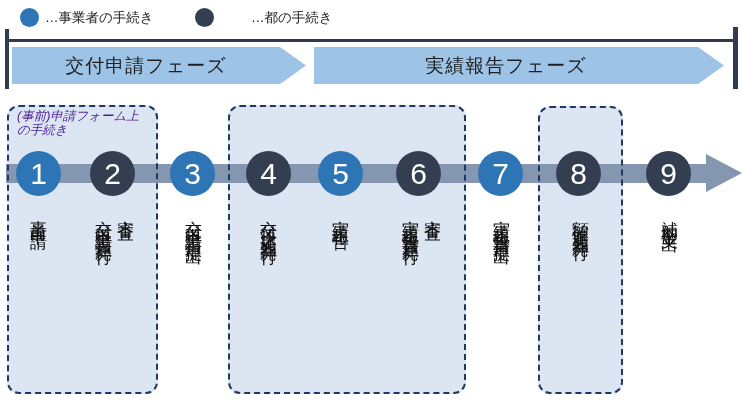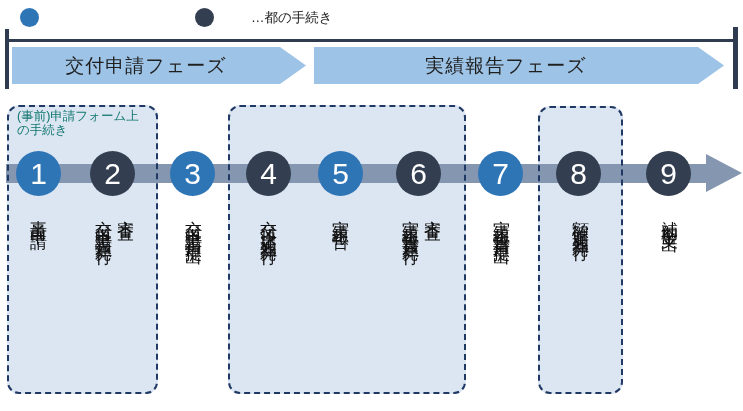--- a/index.html
+++ b/index.html
@@ -32,22 +32,22 @@
 
   
   .group-fill {
     position: absolute; background: #dce6f2; border-radius: 12px; z-index: 1;
   }
   .group-border {
     position: absolute; border: 2px dashed #1f3864; border-radius: 12px;
     background: transparent; z-index: 3;
   }
   .group-note {
-    position: absolute; z-index: 4; 
-    font-size: 12.5px; line-height: 13.5px; color: #0f766e; white-space: pre-line;
+    position: absolute; z-index: 4; font-style: italic;
+    font-size: 12.5px; line-height: 13.5px; color: #4c1d95; white-space: pre-line;
   }
 
   
   .band {
     position: absolute; left: 6px; top: 164px; width: 700px; height: 19px;
     background: #8496b0; z-index: 2;
   }
   .band-head {
     position: absolute; left: 706px; top: 154px; width: 0; height: 0; z-index: 2;
     border-top: 19.5px solid transparent;
@@ -71,20 +71,21 @@
     color: #111; transform: translateX(-50%);
     max-height: 185px;
   }
 </style>
 </head>
 <body>
 
 <div id="stage">
 
   <span class="legend-dot" style="left: 20px; top: 8px; background-color: rgb(46, 117, 182);"></span>
+  <span class="legend-label" style="left:45px; top:9px;">…事業者の手続き</span>
   <span class="legend-dot" style="left: 195px; top: 8px; background-color: rgb(51, 63, 80);"></span>
   <span class="legend-label" style="left:220px; top:9px;margin-left:31px;">…都の手続き</span>
 
   <span class="bracket-bar" style="left:5px; top:29px; width:4px; height:60px;"></span>
   <span class="bracket-bar" style="left:5px; top:39px; width:733px; height:3px;"></span>
   <span class="bracket-bar" style="left:733px; top:27px; width:5px; height:62px;"></span>
 
   <div class="phase" style="left:314px; width:410px;">
     <span>実績報告フェーズ</span>
   </div>

